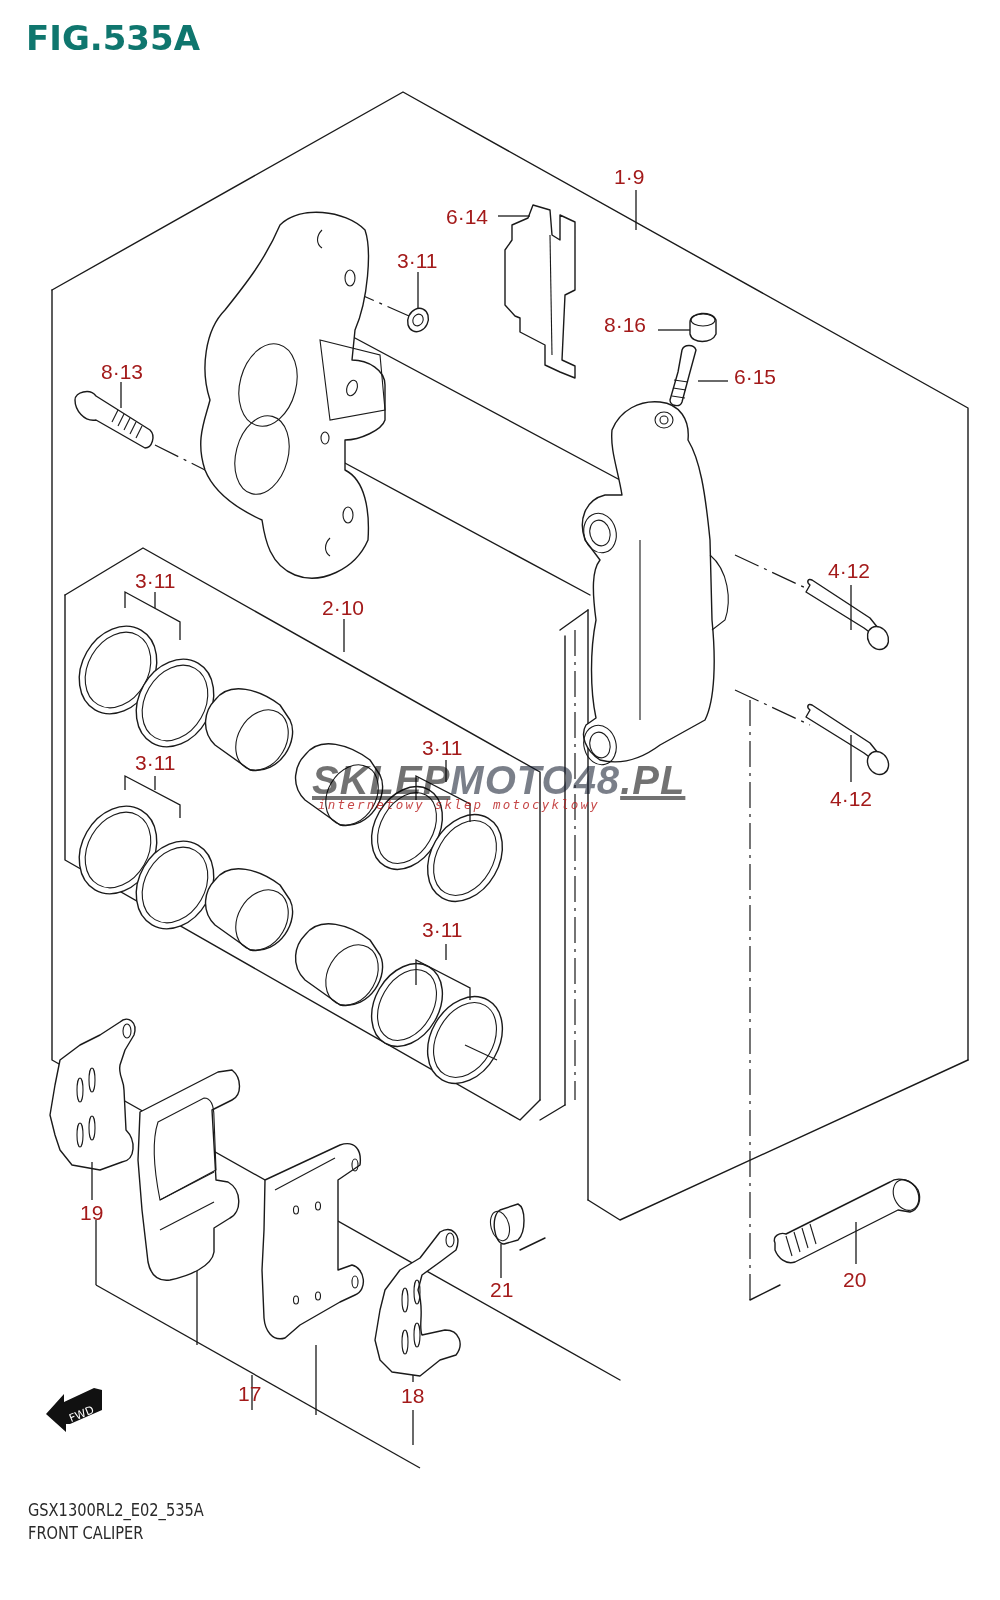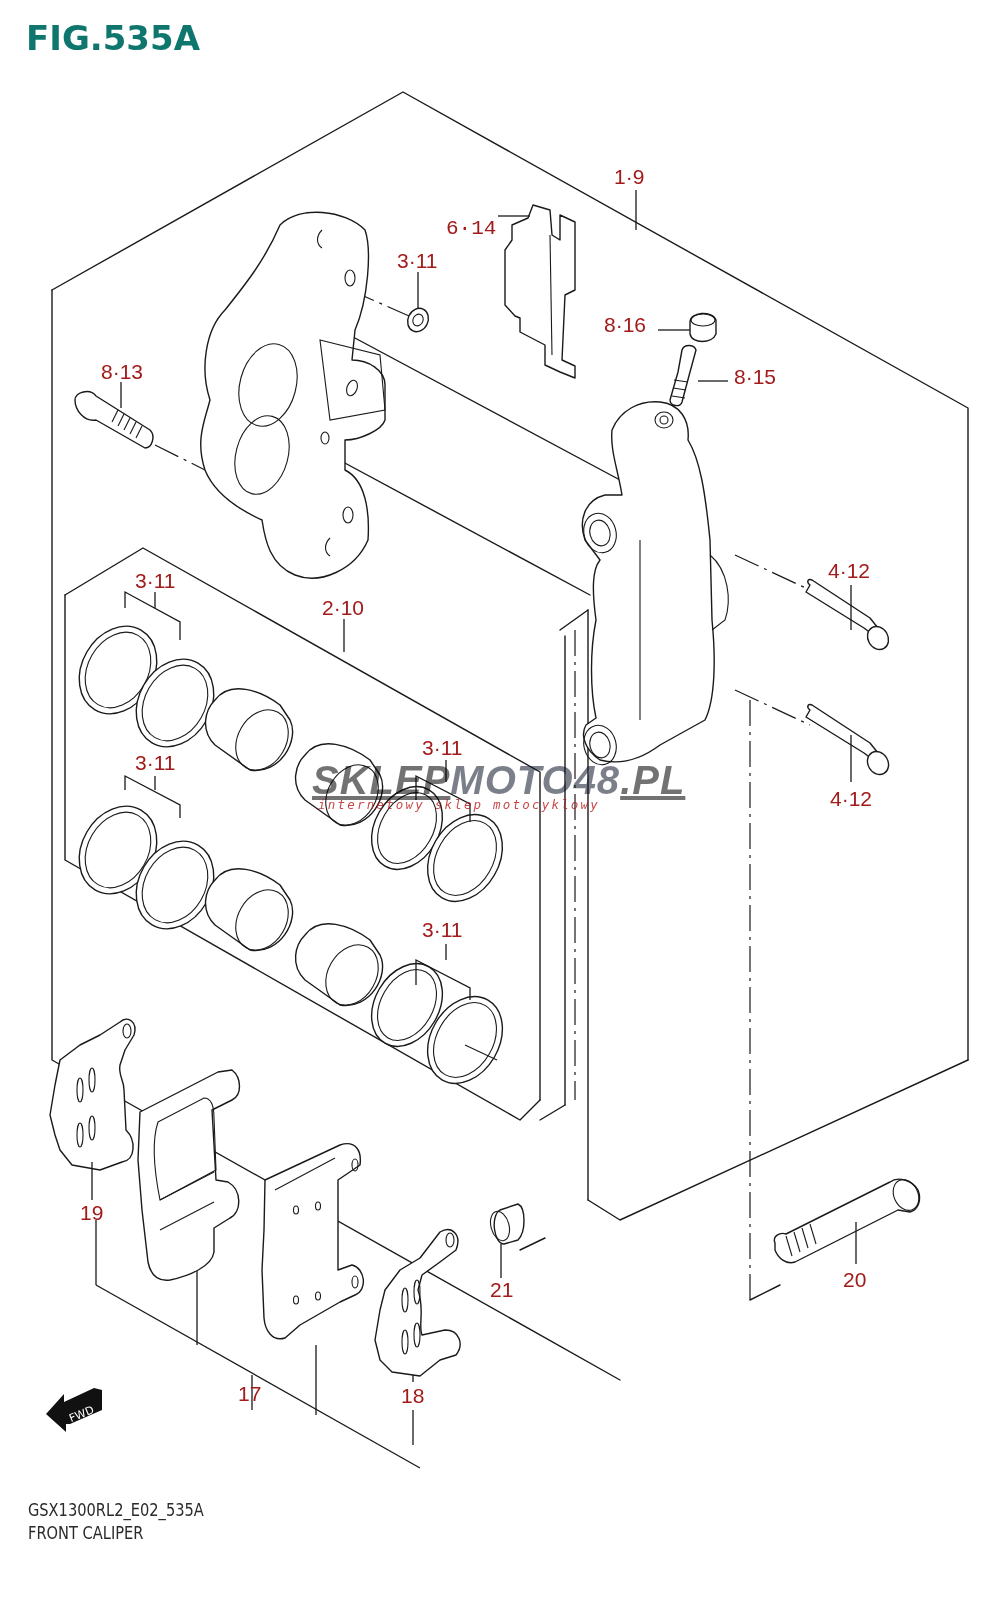--- a/index.html
+++ b/index.html
@@ -253,24 +253,24 @@
     <line class="lead" x1="413" y1="1410" x2="413" y2="1445"></line>
   </g>
 </svg>
 
 <div class="wm">
   <span class="a">SKLEP</span><span class="b">MOTO</span><span class="b">48</span><span class="a">.PL</span>
 </div>
 <div class="wm-sub">internetowy sklep motocyklowy</div>
 
 <div class="callout" style="left:614px; top:166px;">1·9</div>
-<div class="callout" style="left:446px; top:218px;font-family:Liberation Mono, monospace;">6·14</div>
+<div class="callout" style="left:446px; top:206px;">6·14</div>
 <div class="callout" style="left:397px; top:250px;">3·11</div>
 <div class="callout" style="left:604px; top:314px;">8·16</div>
-<div class="callout" style="left:734px; top:366px;">8·15</div>
+<div class="callout" style="left:734px; top:366px;">6·15</div>
 <div class="callout" style="left:101px; top:361px;">8·13</div>
 <div class="callout" style="left:828px; top:560px;">4·12</div>
 <div class="callout" style="left:830px; top:788px;">4·12</div>
 <div class="callout" style="left:135px; top:570px;">3·11</div>
 <div class="callout" style="left:322px; top:597px;">2·10</div>
 <div class="callout" style="left:422px; top:737px;">3·11</div>
 <div class="callout" style="left:135px; top:752px;">3·11</div>
 <div class="callout" style="left:422px; top:919px;">3·11</div>
 <div class="callout" style="left:80px; top:1202px;">19</div>
 <div class="callout" style="left:238px; top:1383px;">17</div>

